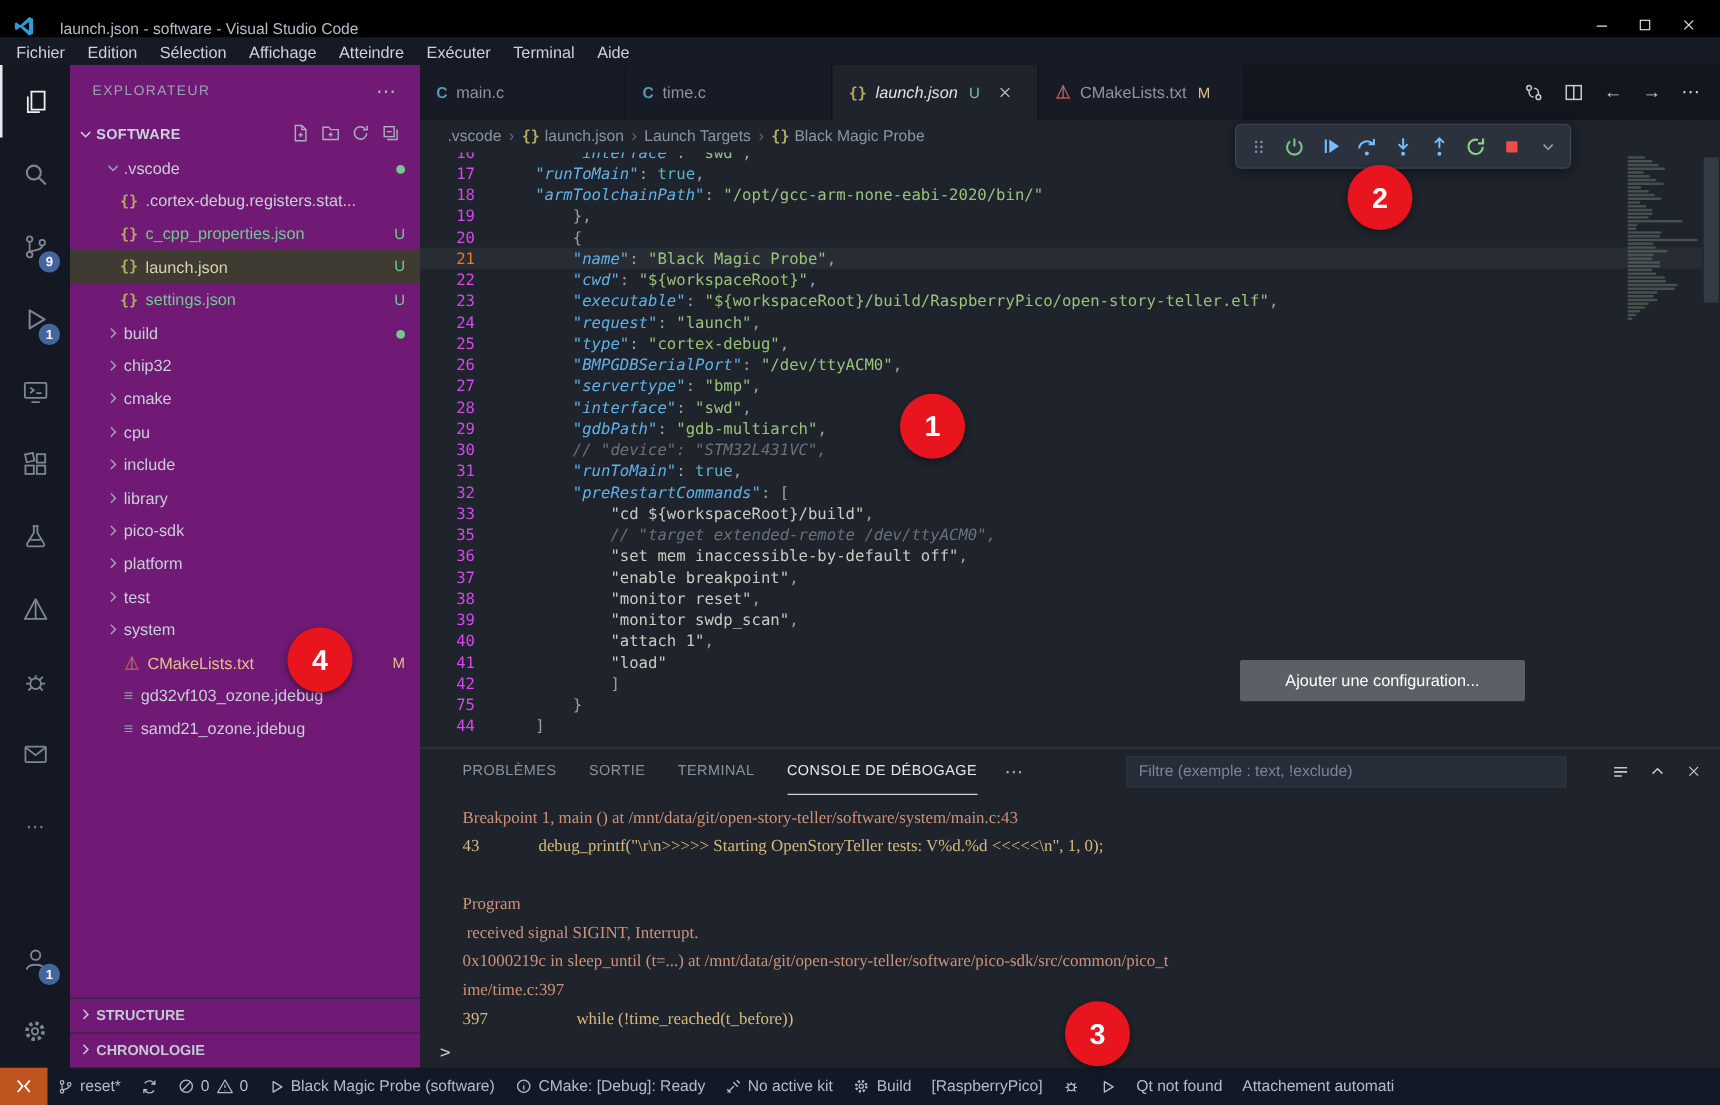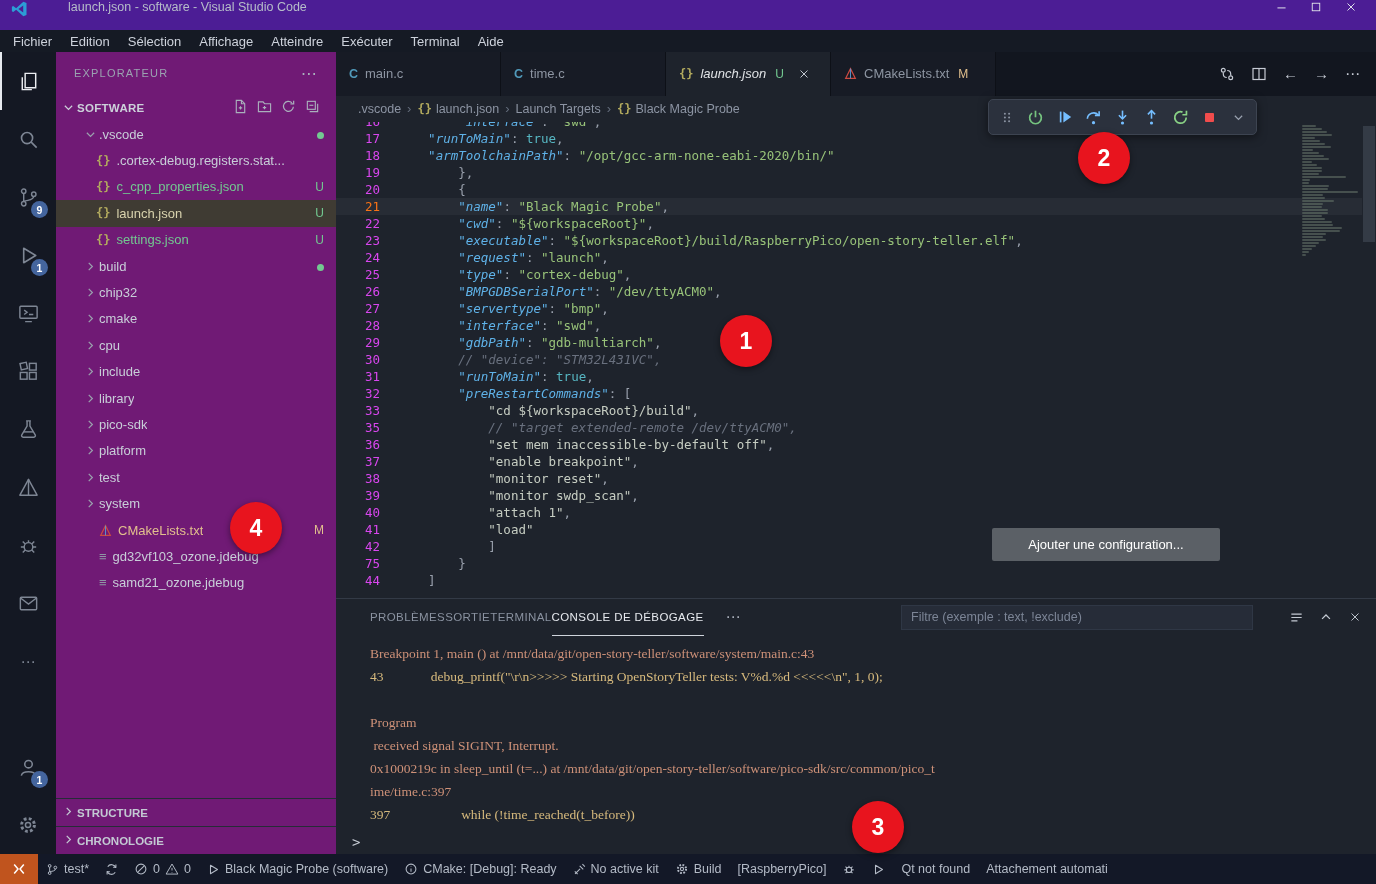--- a/index.html
+++ b/index.html
@@ -2,21 +2,21 @@
 <html><head>
 <meta charset="utf-8">
 <style>
   html,body{margin:0;padding:0;background:#10141c}
   #app{position:relative;width:1376px;height:884px;overflow:hidden;background:#1e232c;
        font-family:"Liberation Sans","DejaVu Sans",sans-serif;font-size:13px;color:#c3c9d3}
   .icon{display:inline-flex;align-items:center;justify-content:center}
   .txticon{font-size:15px;line-height:1}
 
   
-  .titlebar{height:30px;background:#4c1d95;display:flex;align-items:flex-start;padding:0 10px;gap:24px}
+  .titlebar{height:30px;background:#000000;display:flex;align-items:flex-end;padding:0 10px;gap:4px}
   .titlebar .title{margin-left:16px;font-size:12.5px;color:#b6bdc9}
   .wincontrols{margin-left:auto;display:flex;gap:22px;align-items:center;color:#e3e6ec;padding-right:8px}
   .menubar{height:22px;background:#151a24;display:flex;align-items:center;padding-left:4px}
   .menubar .mitem{padding:0 9px;font-size:13px;color:#cdd2db}
 
   .main{display:flex;height:802px}
 
   
   .activitybar{width:56px;background:#141823;display:flex;flex-direction:column}
   .ab-item{height:58px;display:flex;align-items:center;justify-content:center;position:relative;color:#7e8694}
@@ -84,21 +84,21 @@
   .vscroll .thumb{position:absolute;top:4px;left:1px;width:12px;height:116px;background:rgba(121,130,148,.25)}
   .addconfig{position:absolute;left:656px;top:406px;width:228px;height:33px;background:#5b6066;color:#fff;border:none;
              border-radius:2px;font-size:13px;font-family:"Liberation Sans","DejaVu Sans",sans-serif}
   .debug-toolbar{position:absolute;left:652px;top:47px;height:34px;z-index:20;display:flex;align-items:center;
                  background:#2b313d;border:1px solid #3d4451;border-radius:5px;box-shadow:0 2px 10px rgba(0,0,0,.5);padding:0 3px}
   .dt-btn{width:29px;height:30px;display:flex;align-items:center;justify-content:center}
 
   
   .panel{height:255px;border-top:1px solid #333a46;display:flex;flex-direction:column;background:#1e232c}
   .panel-tabs{height:36px;display:flex;align-items:center;padding:0 14px 0 34px;gap:22px}
-  .ptabs{display:flex;height:100%}
+  .ptabs{display:flex;gap:26px;height:100%}
   .ptab{display:flex;align-items:center;font-size:11.5px;letter-spacing:.4px;color:#8a92a0;border-bottom:1px solid transparent;height:100%}
   .ptab.active{color:#e6e9ee;border-bottom-color:#cfd4dc}
   .ptab-more{color:#aab1bc;font-size:15px}
   .panel-filter{margin-left:auto;width:352px;height:25px;background:#262c38;border:1px solid #2f3745;color:#cfd4dc;
                 font-size:12.5px;padding:0 9px;outline:none;font-family:inherit;box-sizing:border-box}
   .panel-filter::placeholder{color:#7c8596}
   .panel-acts{display:flex;gap:15px;align-items:center;color:#c3c9d2;padding-left:14px}
   .console{flex:1;padding:7px 0 0 34px;font-family:Liberation Serif, serif;font-size:13.5px;
            line-height:23px;white-space:pre;overflow:hidden}
   .c-tan{color:#ce9178}
@@ -764,21 +764,21 @@
       </div>
       <div class="st-item">
         <span class="icon">
           <svg width="13" height="13" viewBox="0 0 16 16" fill="none" stroke="currentColor" stroke-width="1.2">
             <circle cx="4.5" cy="3.6" r="1.7"></circle>
             <circle cx="4.5" cy="12.4" r="1.7"></circle>
             <circle cx="11.5" cy="5.6" r="1.7"></circle>
             <path d="M4.5 5.3v5.4M11.5 7.3c0 2.8-3.5 2.4-7 3.7"></path>
           </svg>
         </span>
-        <span>test*</span>
+        <span>reset*</span>
       </div>
       <div class="st-item">
         <span class="icon">
           <svg width="13" height="13" viewBox="0 0 16 16" fill="none" stroke="currentColor" stroke-width="1.3">
             <path d="M13.2 6A5.4 5.4 0 0 0 3.4 4.6M2.8 10a5.4 5.4 0 0 0 9.8 1.4"></path>
             <path d="M13.4 1.8v3.4h-3.4M2.6 14.2v-3.4h3.4"></path>
           </svg>
         </span>
       </div>
       <div class="st-item">

